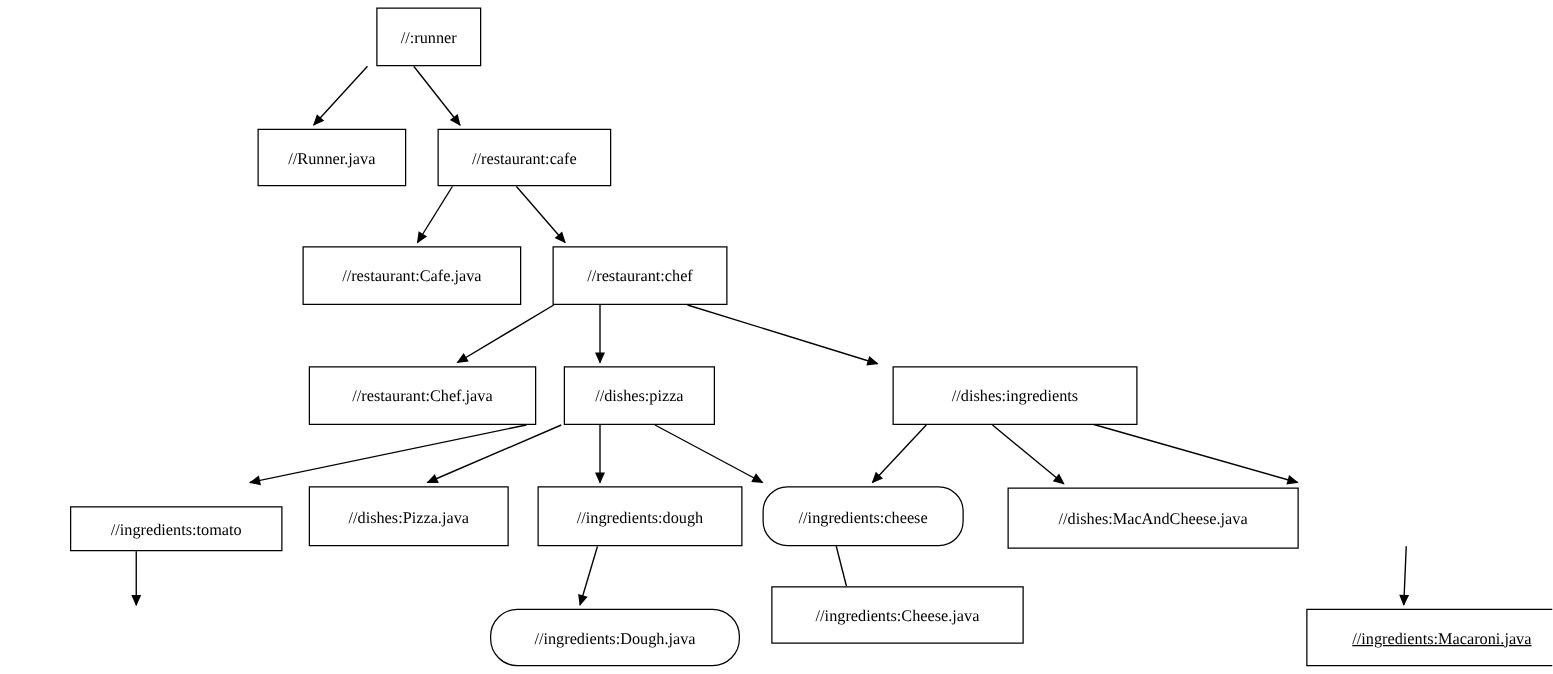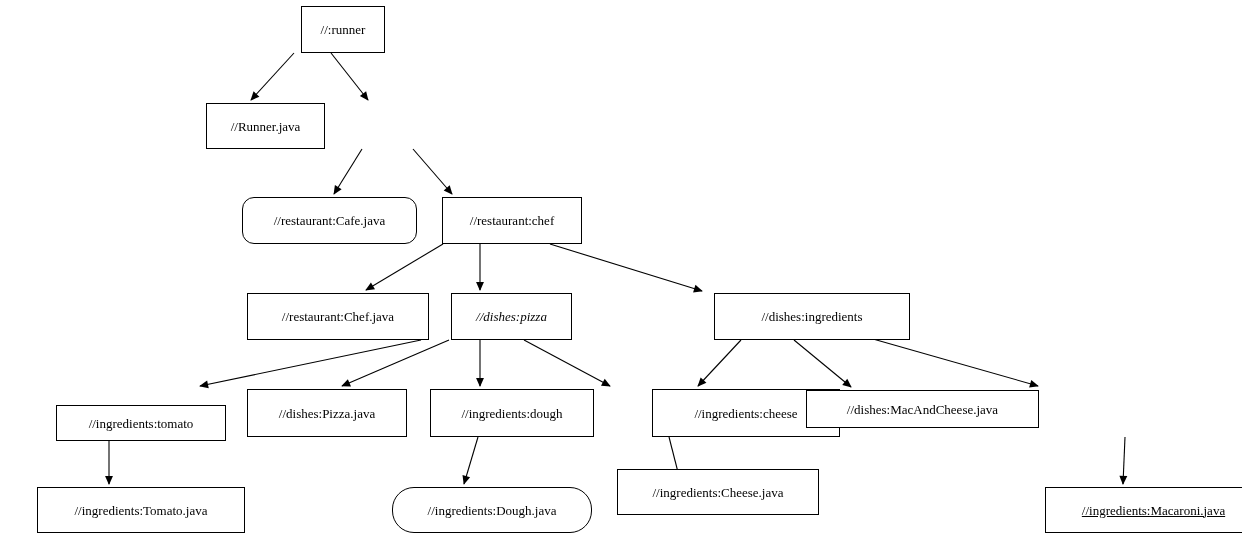--- a/index.html
+++ b/index.html
@@ -69,32 +69,32 @@
     <line class="edge" x1="873" y1="339" x2="1038" y2="386" marker-end="url(#arrow)"></line>
     <line class="edge" x1="109" y1="437" x2="109" y2="484" marker-end="url(#arrow)"></line>
     <line class="edge" x1="478" y1="437" x2="464" y2="484" marker-end="url(#arrow)"></line>
     <line class="edge" x1="669" y1="437" x2="681" y2="484" marker-end="url(#arrow)"></line>
     <line class="edge" x1="1125" y1="437" x2="1123" y2="484" marker-end="url(#arrow)"></line>
   </svg>
 
   <div class="node" style="left:269px; top:6px;  width:84px;  height:47px;">//:runner</div>
 
   <div class="node" style="left:174px; top:103px; width:119px; height:46px;">//Runner.java</div>
+  <div class="node" style="left:318px; top:103px; width:139px; height:46px;">//restaurant:cafe</div>
 
-  <div class="node" style="left:210px; top:197px; width:175px; height:47px;border-radius:12px;">//restaurant:Cafe.java</div>
+  <div class="node" style="left:210px; top:197px; width:175px; height:47px;">//restaurant:Cafe.java</div>
   <div class="node" style="left:410px; top:197px; width:140px; height:47px;">//restaurant:chef</div>
 
   <div class="node" style="left:215px; top:293px; width:182px; height:47px;">//restaurant:Chef.java</div>
-  <div class="node" style="left:419px; top:293px; width:121px; height:47px;font-style:italic;">//dishes:pizza</div>
+  <div class="node" style="left:419px; top:293px; width:121px; height:47px;">//dishes:pizza</div>
   <div class="node" style="left:682px; top:293px; width:196px; height:47px;">//dishes:ingredients</div>
 
   <div class="node" style="left:24px;   top:405px; width:170px; height:36px;">//ingredients:tomato</div>
   <div class="node" style="left:215px;  top:389px; width:160px; height:48px;">//dishes:Pizza.java</div>
   <div class="node" style="left:398px;  top:389px; width:164px; height:48px;text-align:center;">//ingredients:dough</div>
-  <div class="node" style="left:620px;  top:389px; width:188px; height:48px;">//ingredients:cheese</div>
-  <div class="node" style="left:774px;  top:390px; width:233px; height:38px;">//dishes:MacAndCheese.java</div>
+  <div class="node" style="left:578px;  top:389px; width:161px; height:48px;border-radius:20px;">//ingredients:cheese</div>
+  <div class="node" style="left:774px;  top:390px; width:233px; height:49px;">//dishes:MacAndCheese.java</div>
 
-  <div class="node" style="left:5px;    top:487px; width:208px; height:46px;">//ingredients:Tomato.java</div>
   <div class="node" style="left:360px;  top:487px; width:200px; height:46px;border-radius:22px;">//ingredients:Dough.java</div>
   <div class="node" style="left:585px;  top:469px; width:202px; height:46px;">//ingredients:Cheese.java</div>
   <div class="node" style="left:1013px; top:487px; width:217px; height:46px;text-decoration:underline;">//ingredients:Macaroni.java</div>
 
 </div>
 
 </body></html>

